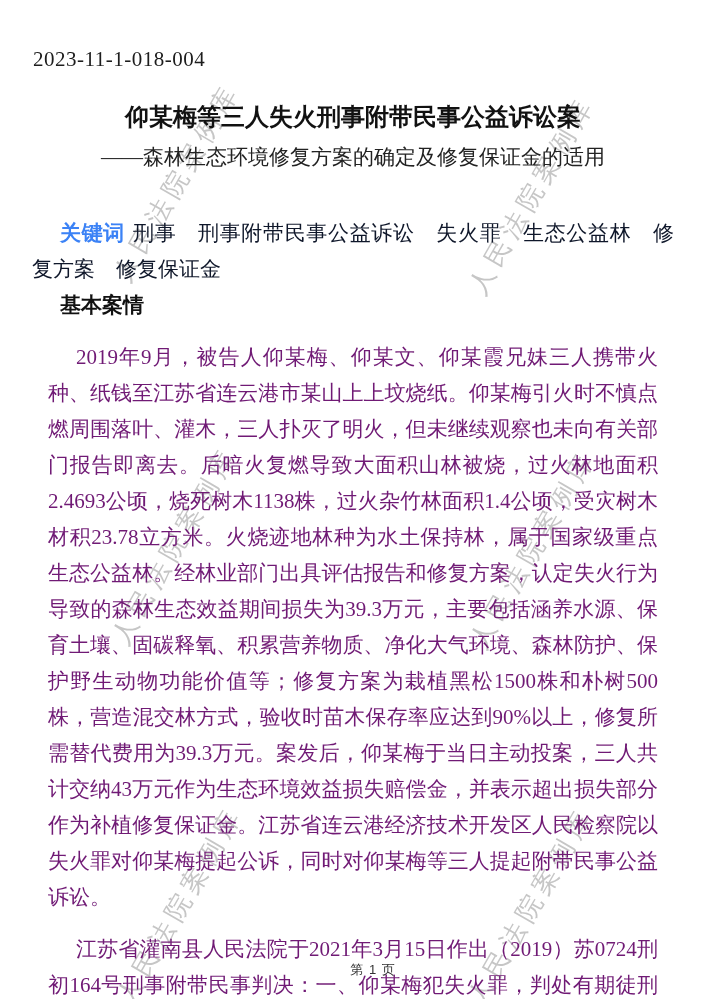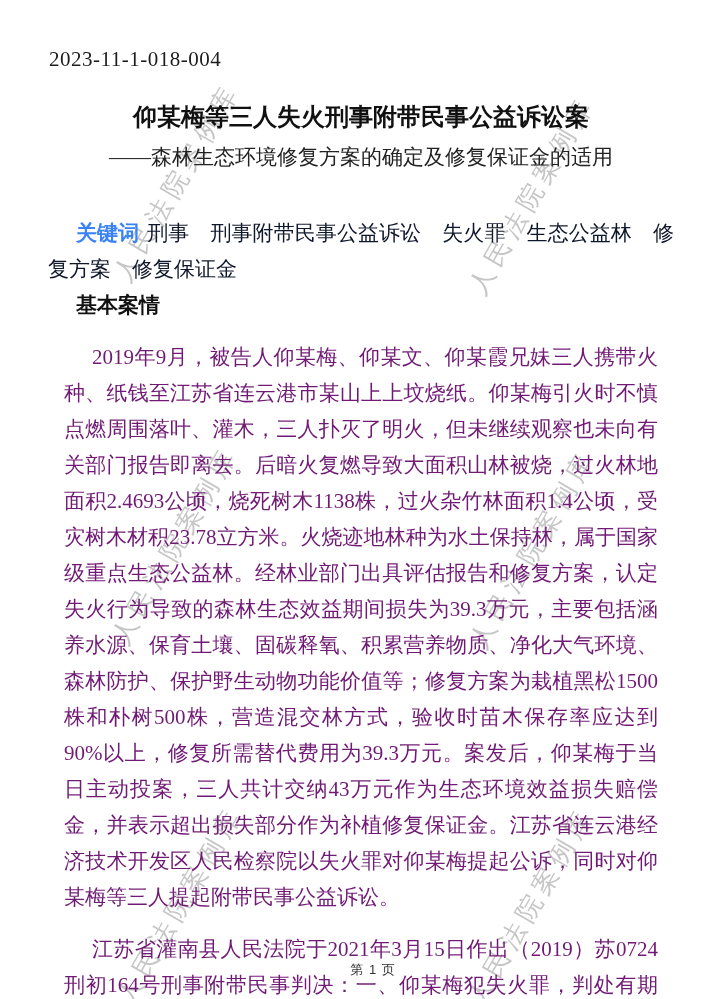--- a/index.html
+++ b/index.html
@@ -20,21 +20,21 @@
     transform: translate(-50%, -50%) rotate(-60deg);
     white-space: nowrap;
     font-family: "Liberation Serif", "DejaVu Serif", serif;
     font-size: 26px;
     letter-spacing: 6px;
     color: var(--wm-color, #c6c6c6);
     user-select: none;
   }
 
   
-  .content { position: absolute; inset: 0; z-index: 1; padding: 46px 32px 0 48px; box-sizing: border-box; }
+  .content { position: absolute; inset: 0; z-index: 1; padding: 46px 32px 0 32px; box-sizing: border-box; }
 
   .case-number {
     font-size: 21px;
     line-height: 26px;
     margin: 0 0 0 1px;
     letter-spacing: 0.5px;
   }
   .title {
     margin: 32px 0 0 0;
     text-align: center;

